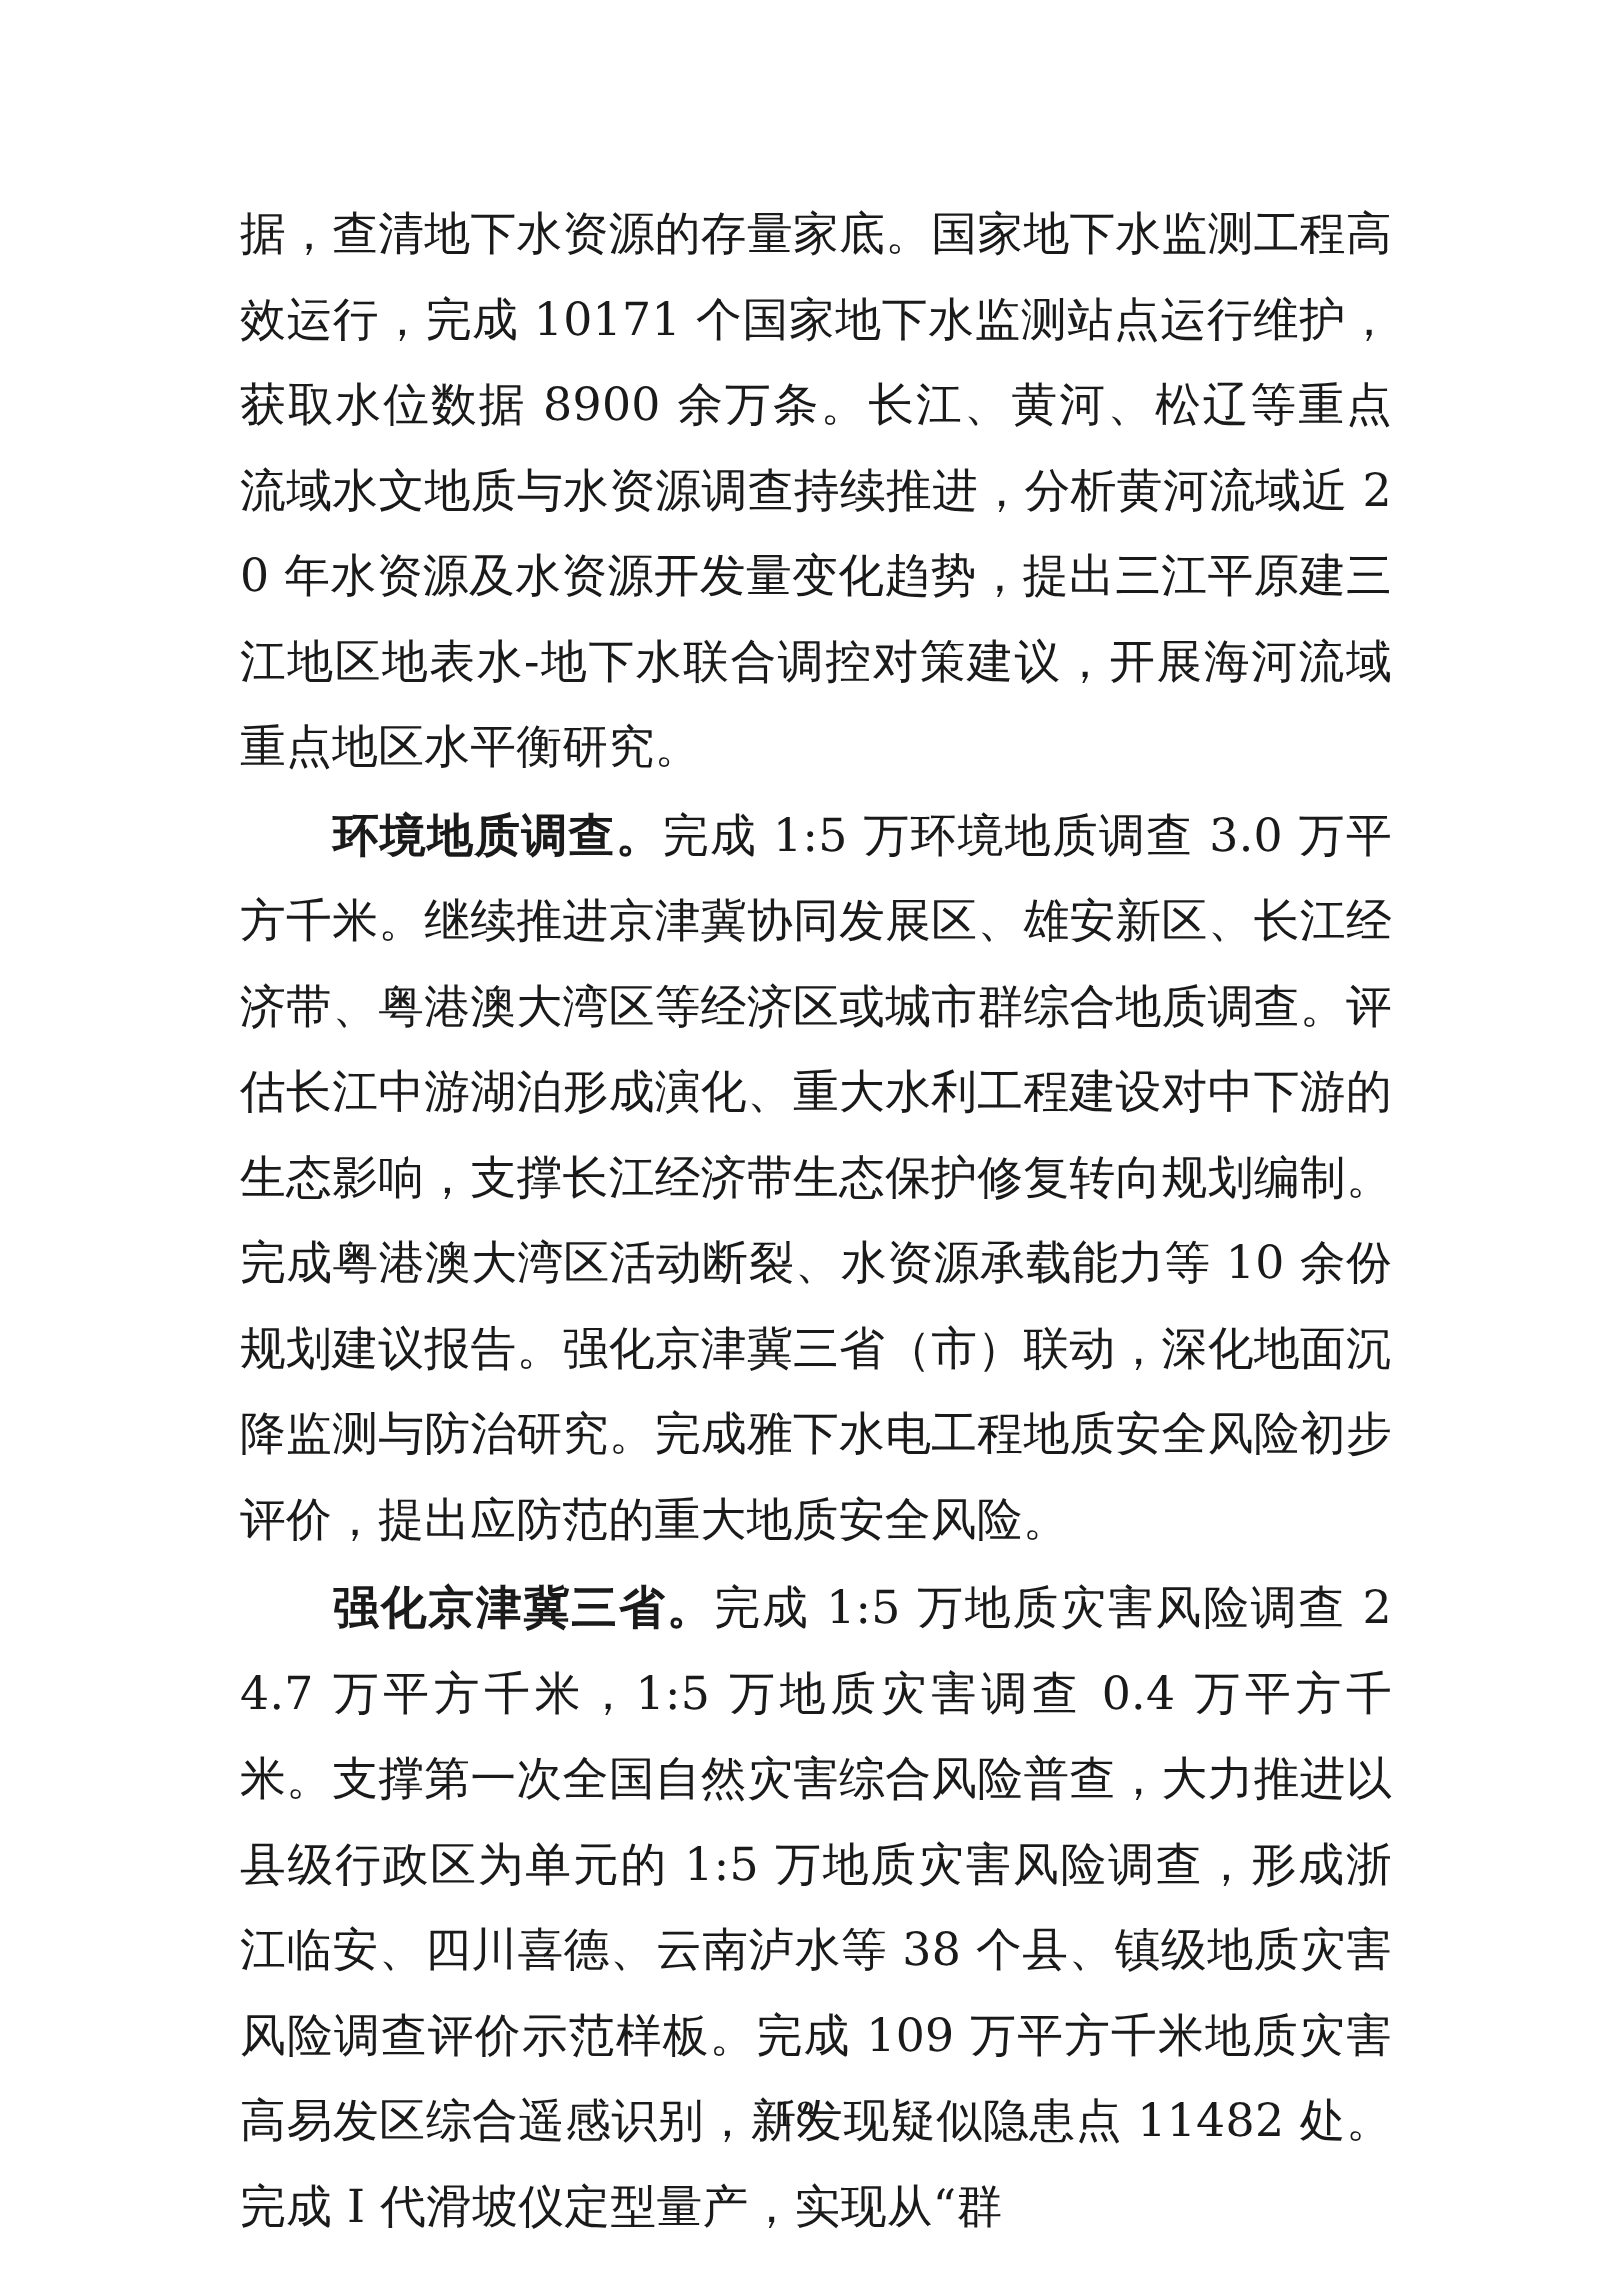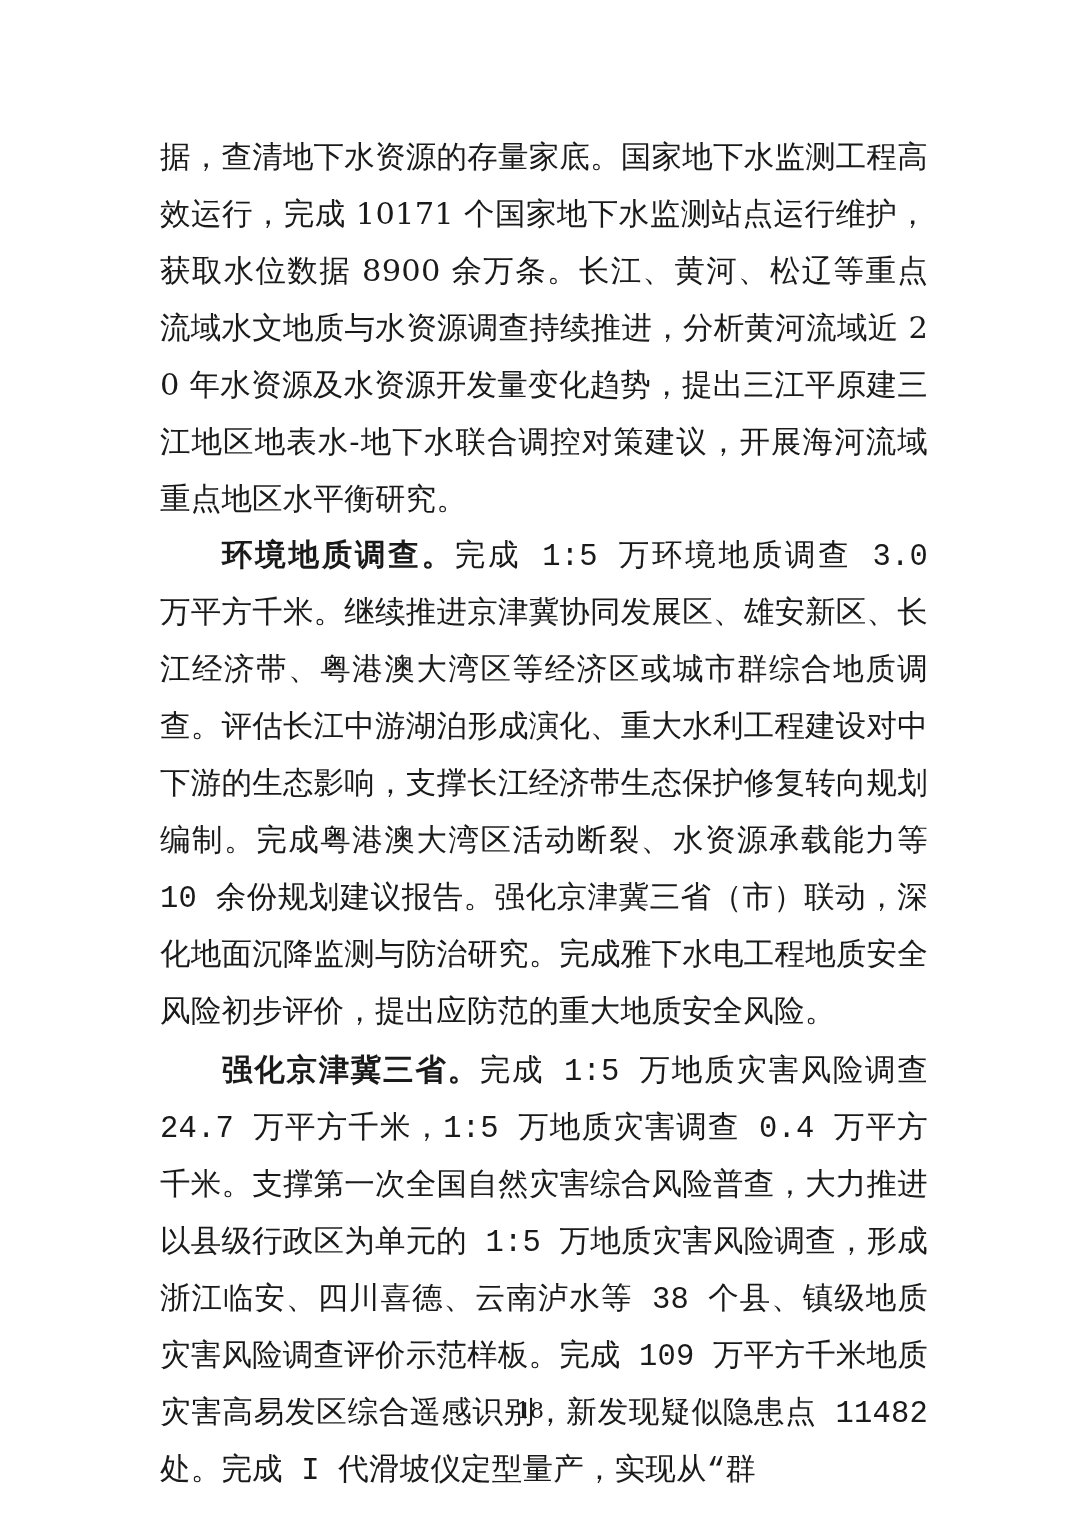--- a/index.html
+++ b/index.html
@@ -27,21 +27,20 @@
     font-size: 30.5px;
     line-height: 57px;
     text-align: justify;
     text-justify: inter-ideograph;
     letter-spacing: 0.2px;
     margin: 0;
     word-break: break-all;
   }
   .para + .para {
     margin-top: 2px;
-    font-family: Liberation Mono, monospace;
   }
   .indent {
     text-indent: 62px;
   }
   .lead {
     font-weight: bold;
   }
   .page-number {
     position: absolute;
     left: 0;

